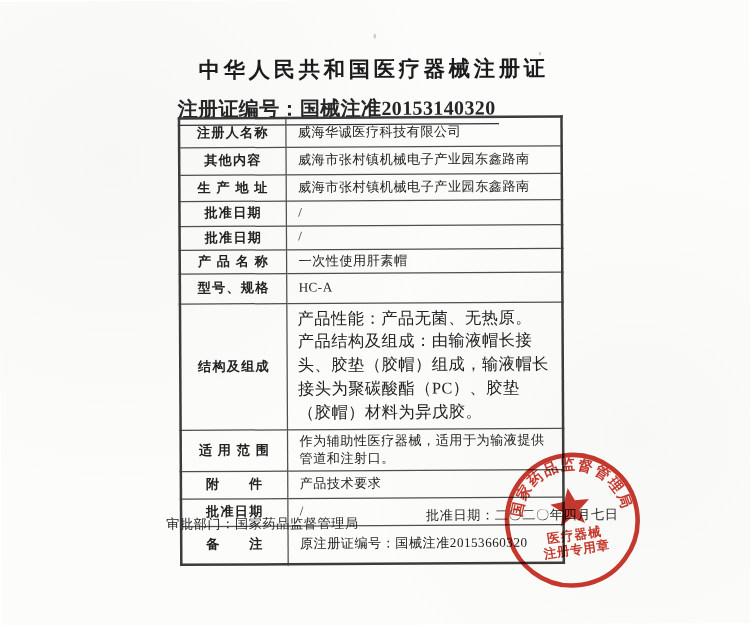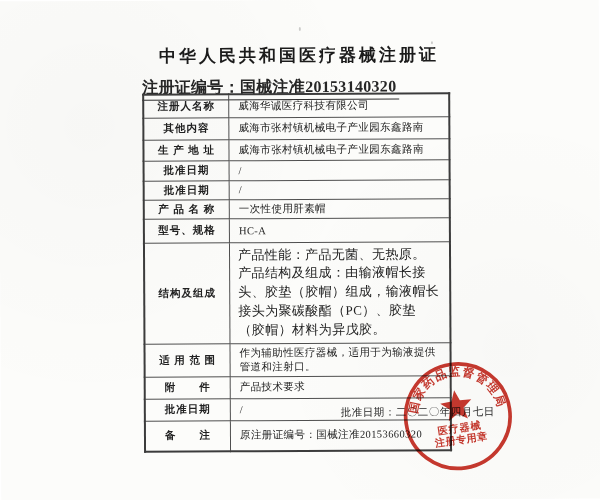--- a/index.html
+++ b/index.html
@@ -114,20 +114,21 @@
         <td class="lbl">批准日期</td>
         <td class="val">/</td>
       </tr>
       <tr>
         <td class="lbl">备　　注</td>
         <td class="val">原注册证编号：国械注准20153660320</td>
       </tr>
     </tbody>
   </table>
 
+  <div class="footer-dept">审批部门：国家药品监督管理局</div>
   <div class="date-line1">批准日期：二〇二〇年四月七日</div>
 
   <svg class="stamp" viewBox="0 0 120 120">
     <circle cx="60" cy="60" r="54" fill="none" stroke="#c3281d" stroke-width="3.8"></circle>
     <path id="arcp" d="M 18.6 52.7 A 42 42 0 0 1 101.4 52.7" fill="none"></path>
     <text class="ringtext" fill="#c3281d">
       <textPath href="#arcp" startOffset="1">国家药品监督管理局</textPath>
     </text>
     <polygon points="60,33 55.6,43.9 43.8,44.7 52.9,52.3 50,63.8 60,57.5 70,63.8 67.1,52.3 76.2,44.7 64.4,43.9" fill="#c3281d"></polygon>
     <text class="stampline1" x="60" y="76" text-anchor="middle" fill="#c3281d">医疗器械</text>

